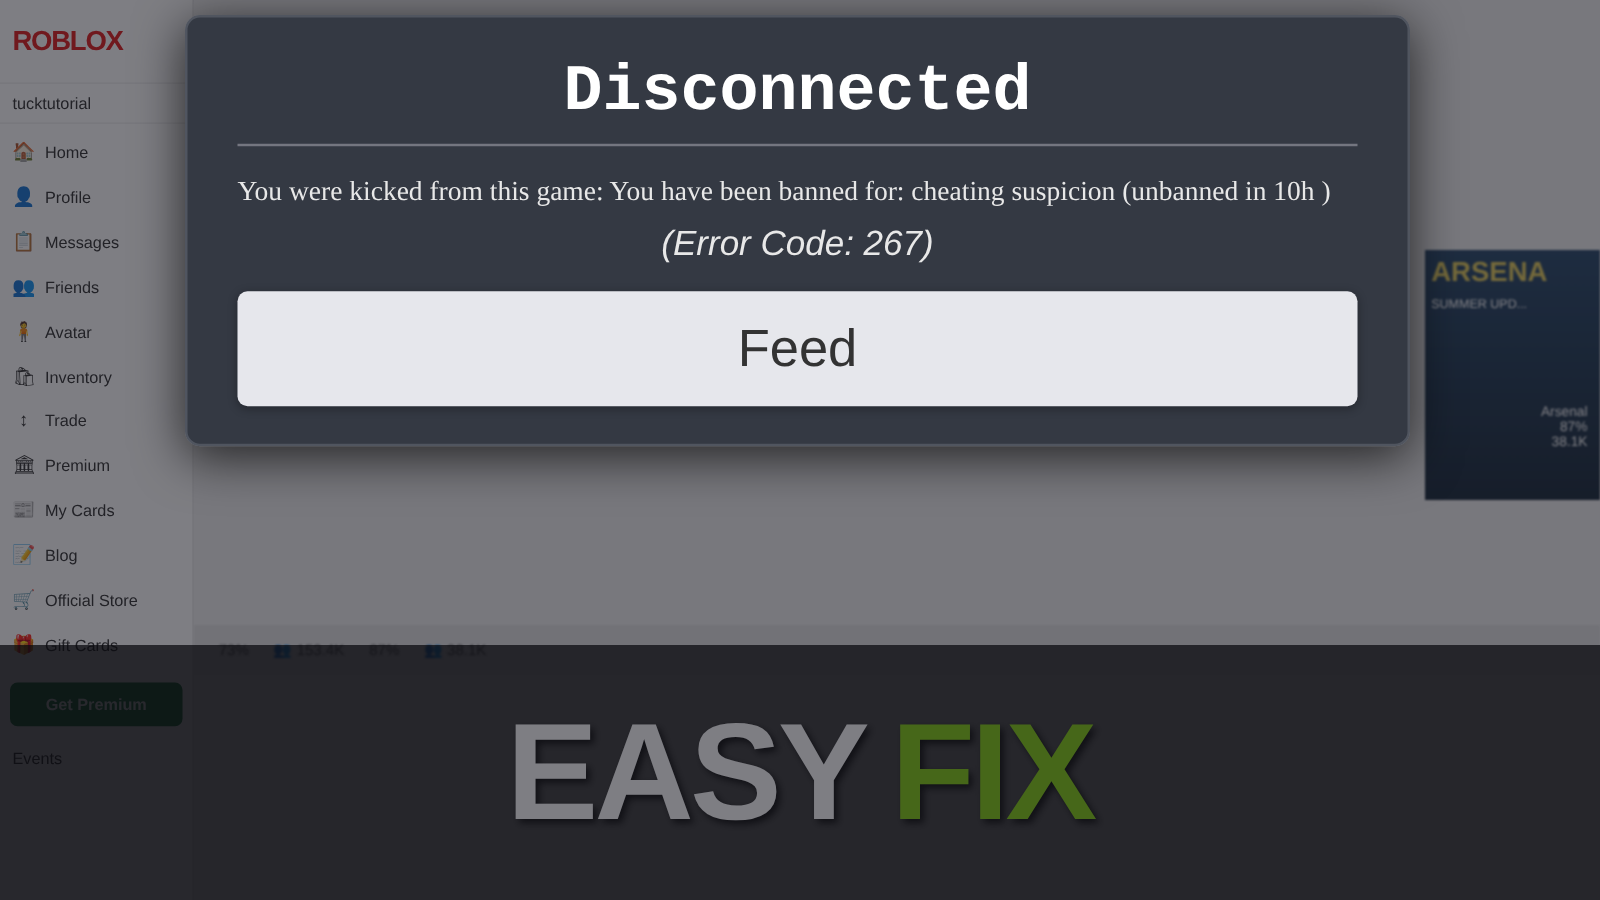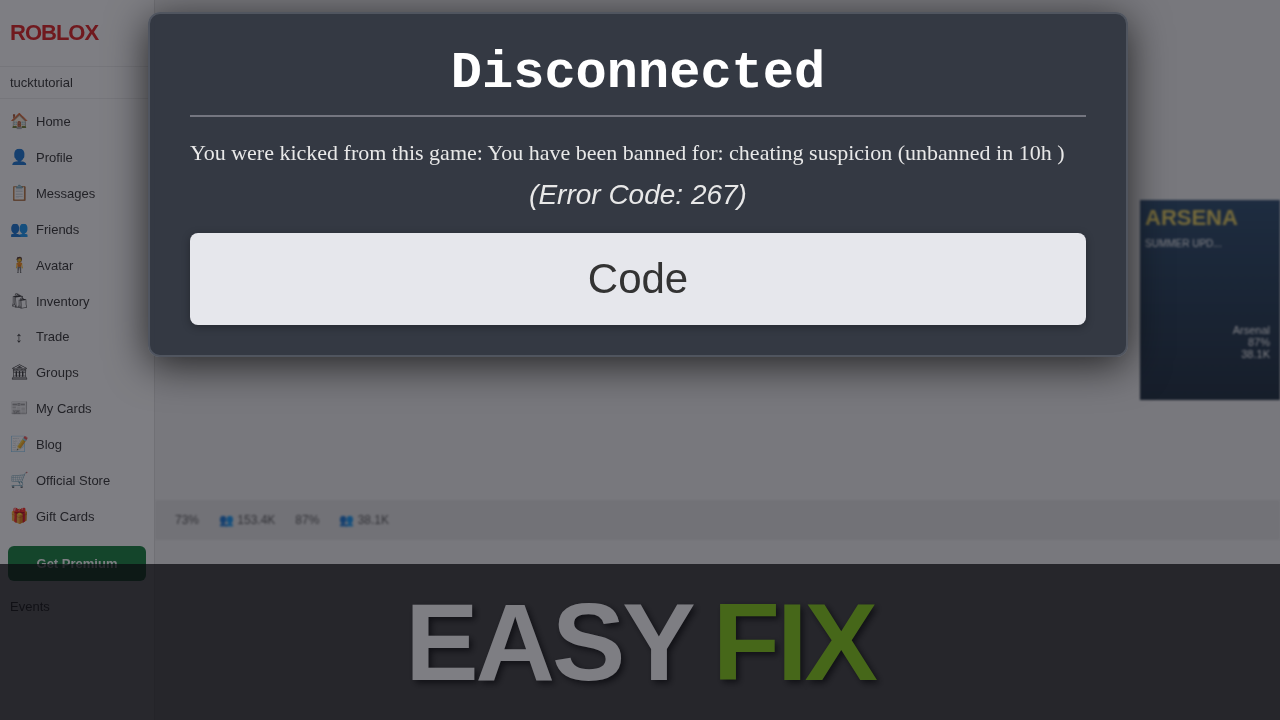--- a/index.html
+++ b/index.html
@@ -141,21 +141,21 @@
       color: #fff;
       text-align: right;
     }
 
     
     .bottom-text {
       position: absolute;
       bottom: 0;
       left: 0;
       right: 0;
-      height: 156px;
+      height: 204px;
       background: rgba(0,0,0,0.75);
       display: flex;
       align-items: center;
       justify-content: center;
       z-index: 5;
       gap: 0;
     }
 
     .easy-text {
       font-size: 110px;
@@ -296,21 +296,21 @@
     <li>
       <span class="nav-icon">🛍</span>
       <span>Inventory</span>
     </li>
     <li>
       <span class="nav-icon">↕</span>
       <span>Trade</span>
     </li>
     <li>
       <span class="nav-icon">🏛</span>
-      <span>Groups</span>
+      <span>Premium</span>
     </li>
     <li>
       <span class="nav-icon">📰</span>
       <span>My Cards</span>
     </li>
     <li>
       <span class="nav-icon">📝</span>
       <span>Blog</span>
     </li>
     <li>
@@ -348,19 +348,19 @@
   </div>
 </div>
 
 <div class="overlay"></div>
 
 <div class="dialog">
   <div class="dialog-title">Disconnected</div>
   <hr class="dialog-divider">
   <div class="dialog-message">You were kicked from this game: You have been banned for: cheating suspicion (unbanned in 10h )</div>
   <div class="dialog-error">(Error Code: 267)</div>
-  <button class="leave-button">Code</button>
+  <button class="leave-button">Feed</button>
 </div>
 
 <div class="bottom-text">
   <span class="easy-text">EASY</span>
   <span class="fix-text">FIX</span>
 </div>
 
 </body></html>

